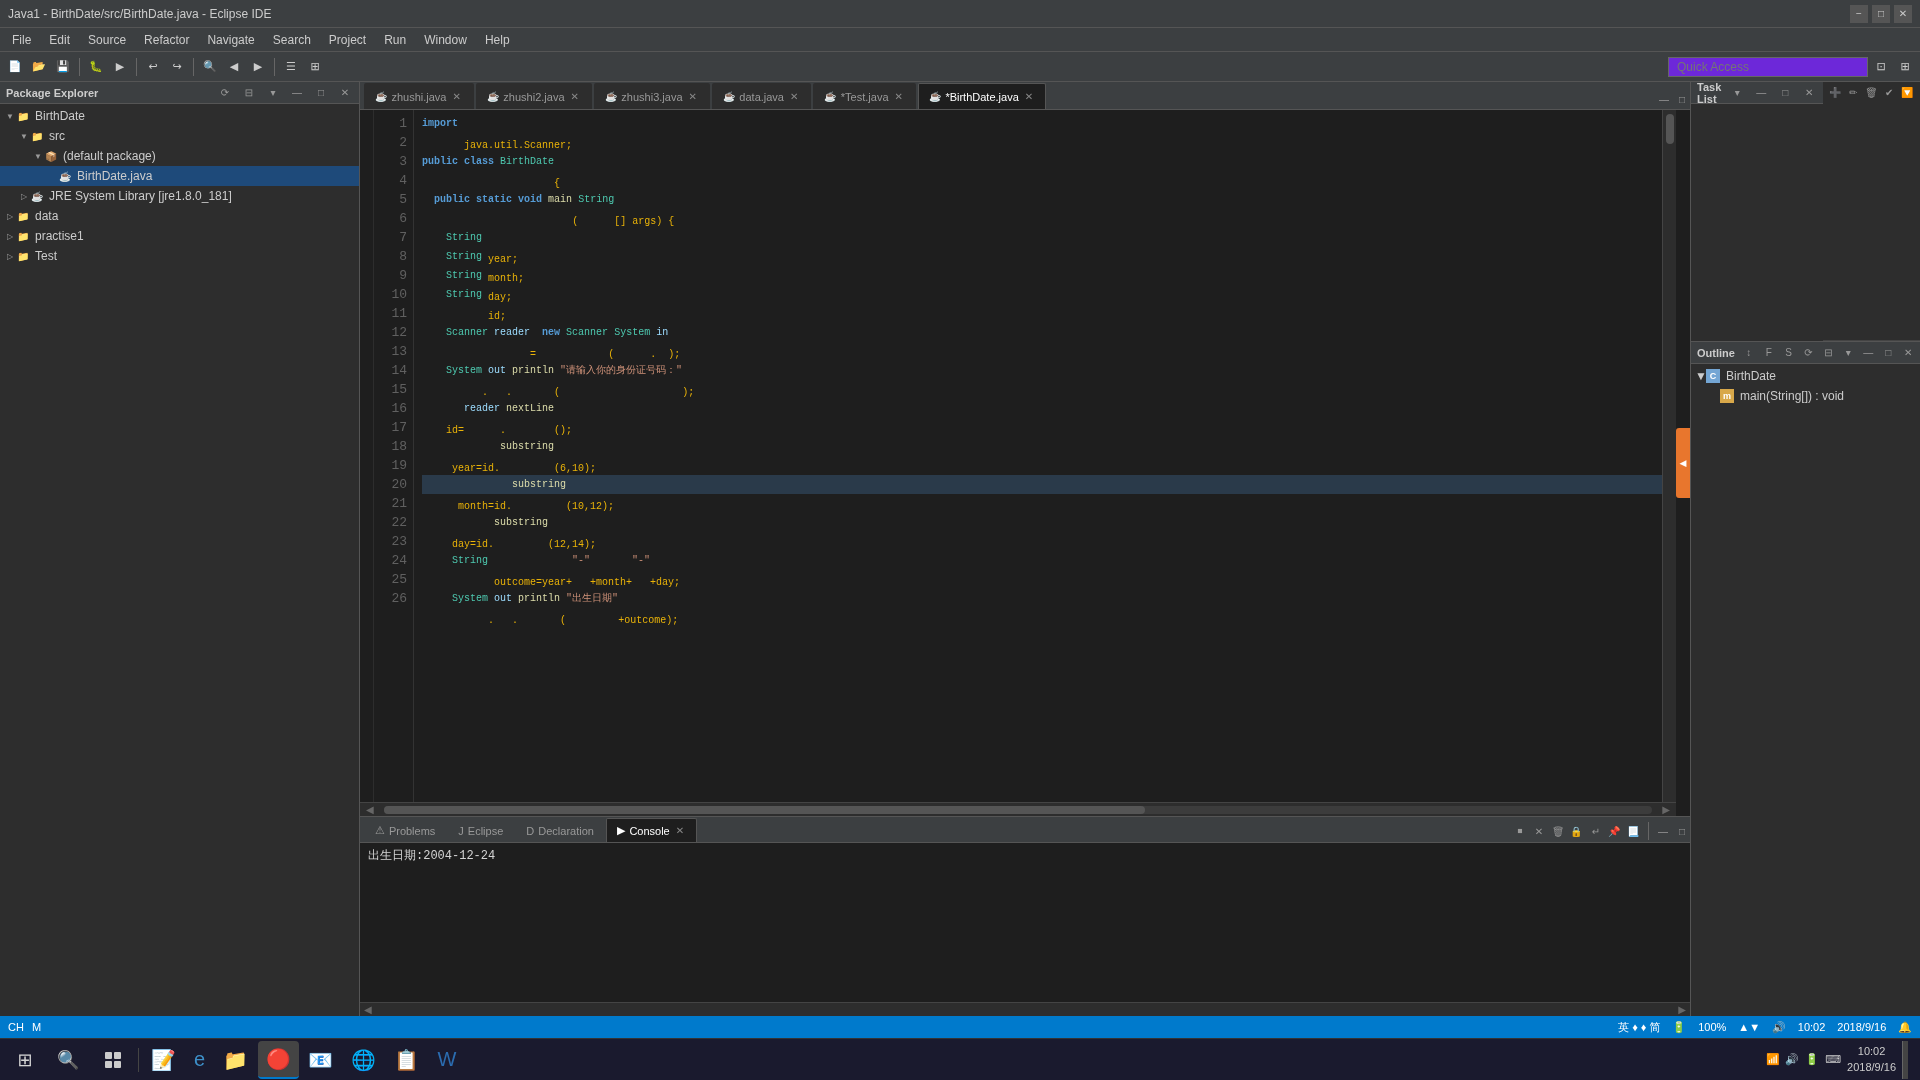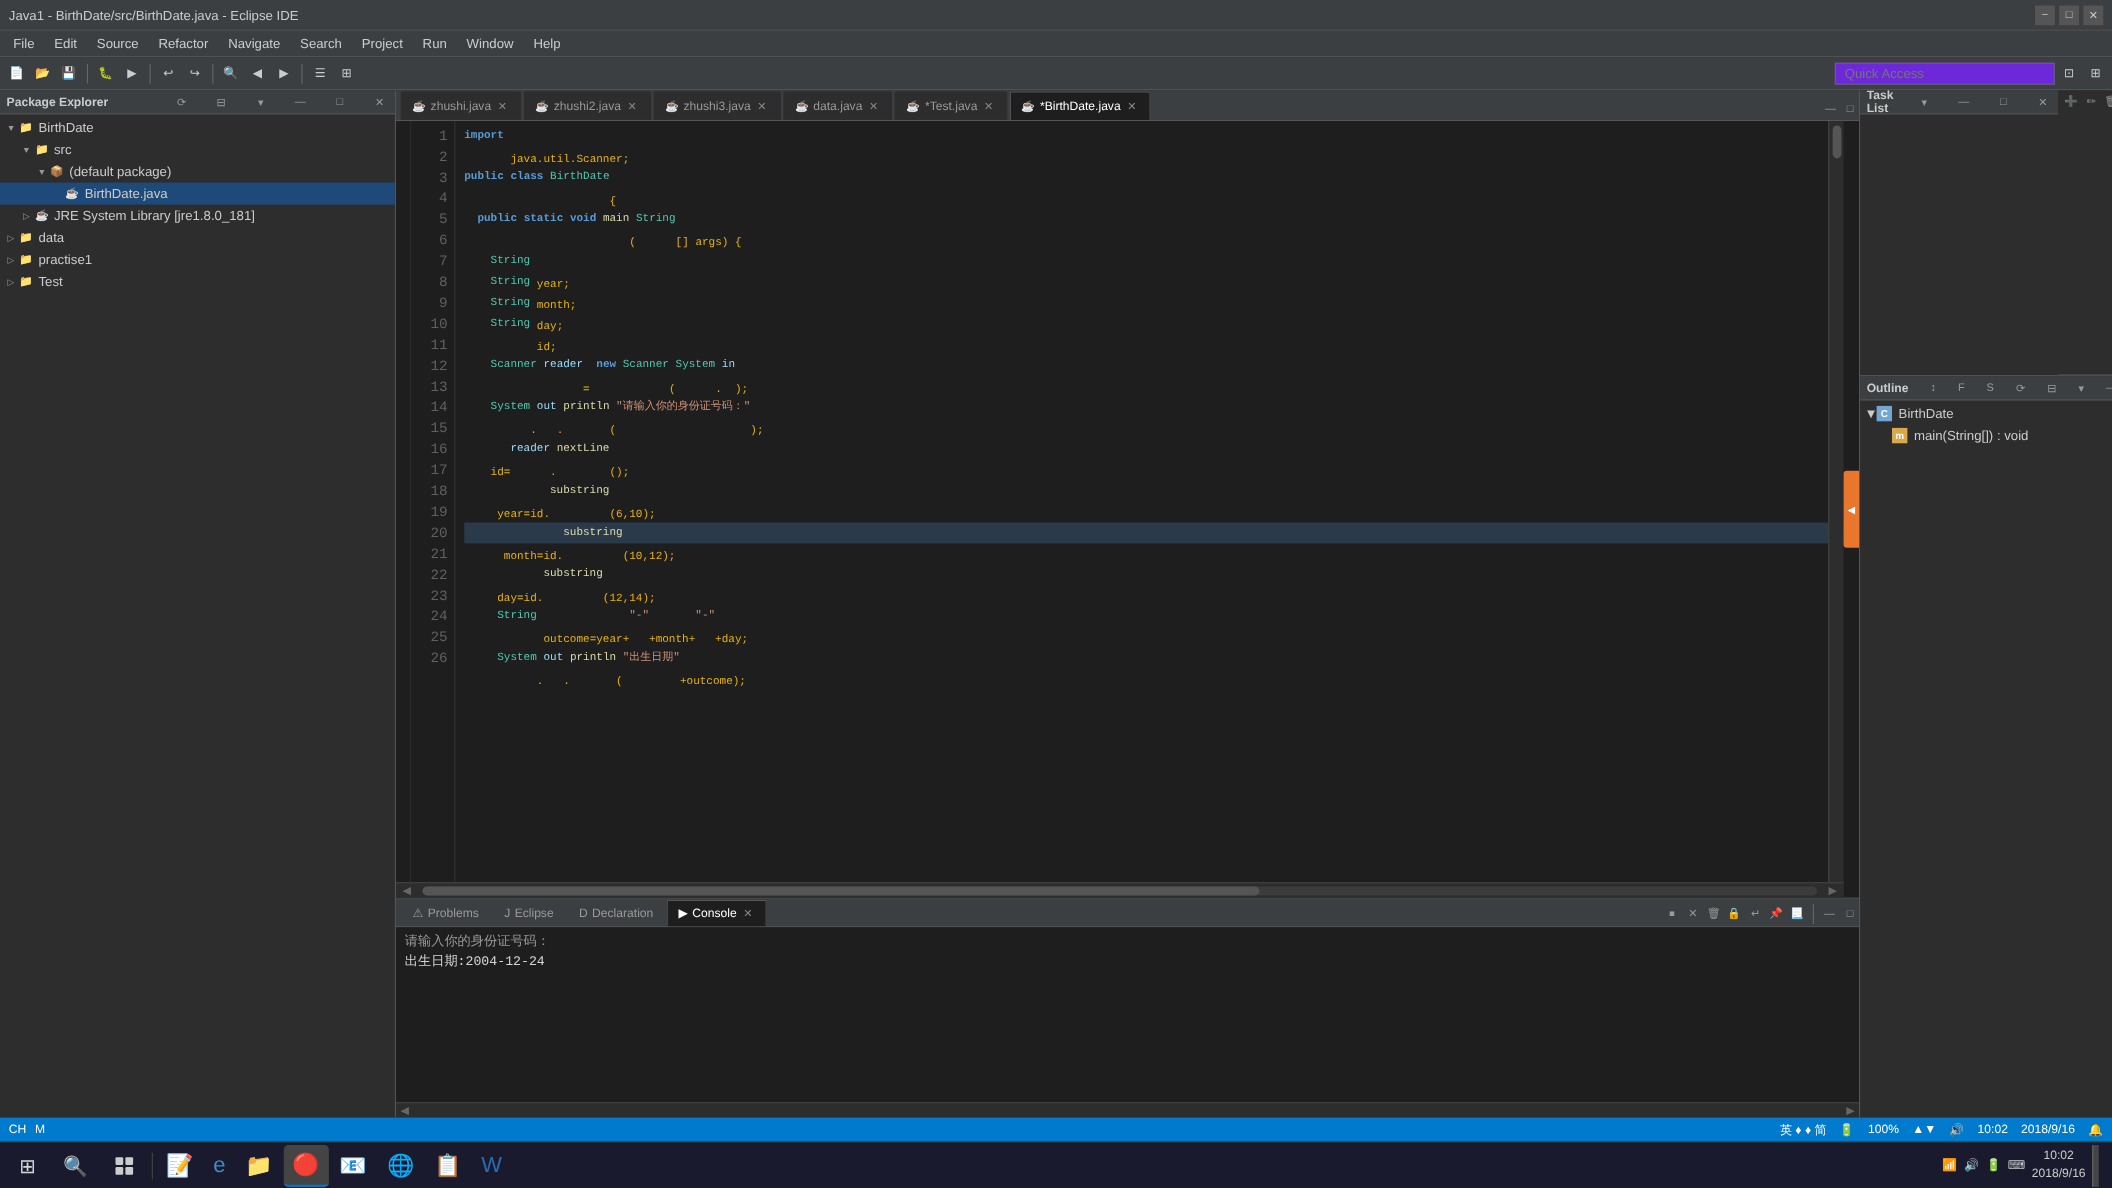--- a/index.html
+++ b/index.html
@@ -122,21 +122,21 @@
       flex-direction: column;
       flex-shrink: 0;
     }
     .panel-header {
       background: #3c3f41;
       height: 22px;
       display: flex;
       align-items: center;
       padding: 0 6px;
       border-bottom: 1px solid #555;
-      gap: 20px;
+      gap: 8px;
     }
     .panel-title {
       color: #ccc;
       font-size: 11px;
       font-weight: bold;
       flex: 1;
     }
     .panel-icon-btn {
       width: 16px;
       height: 16px;
@@ -727,23 +727,20 @@
           <button class="panel-icon-btn">↵</button>
           <button class="panel-icon-btn">📌</button>
           <button class="panel-icon-btn">📃</button>
           <div class="toolbar-separator"></div>
           <button class="panel-icon-btn">—</button>
           <button class="panel-icon-btn">□</button>
         </div>
       </div>
 
       <div class="console-content">
-        <div>
-          <span class="console-input-prompt">请输入你的身份证号码：</span>
-        </div>
         <div class="console-output">出生日期:2004-12-24</div>
       </div>
 
       <div style="height: 14px; background: #2d2d2d; border-top: 1px solid #444; display: flex; align-items: center; padding: 0 4px;">
         <span style="color: #666; font-size: 10px;">◀</span>
         <div style="flex: 1; margin: 0 4px;"></div>
         <span style="color: #666; font-size: 10px;">▶</span>
       </div>
     </div>
 

